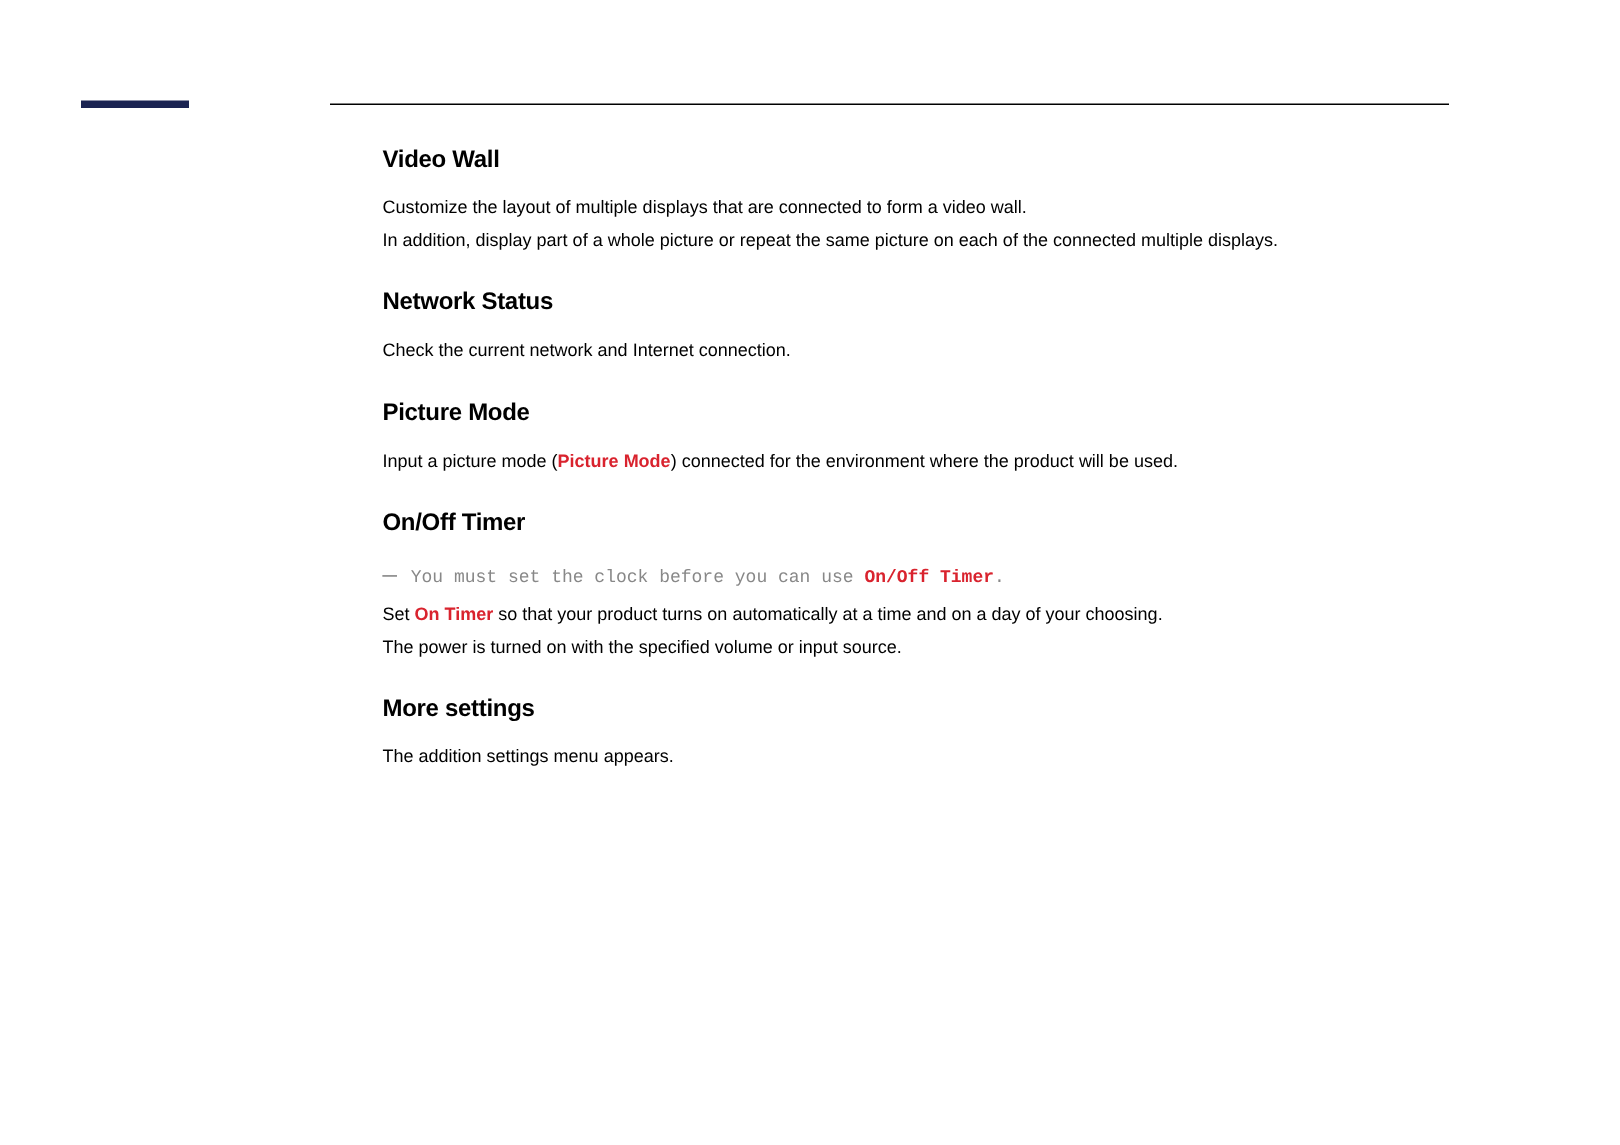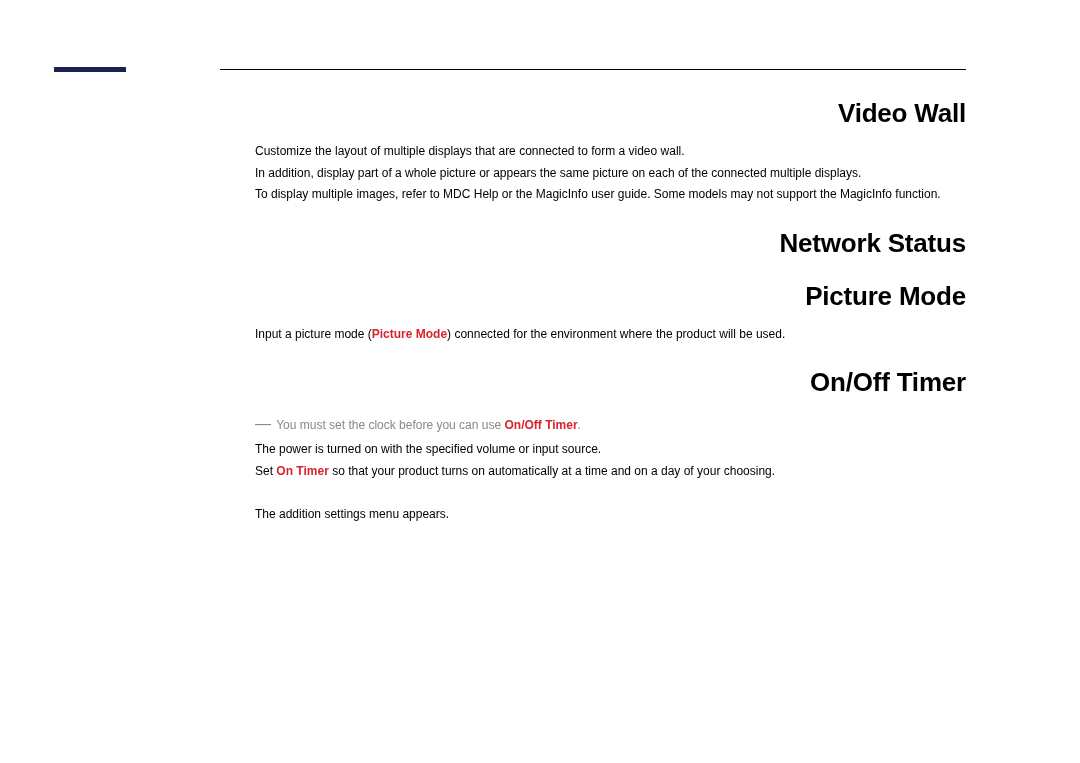--- a/index.html
+++ b/index.html
@@ -28,38 +28,38 @@
     background: #1a2352;
   }
   .content {
     position: absolute;
     top: 98px;
     left: 255px;
     right: 114px;
   }
   .section { margin-bottom: 22px; }
   .section-heading {
-    font-size: 26px;
+    font-size: 16px;
     font-weight: 700;
     color: #000;
     margin-bottom: 12px;
     letter-spacing: -0.2px;
-    text-align: right;
   }
   .body-text {
     font-size: 12px;
     line-height: 1.8;
     color: #000;
     font-weight: 400;
   }
   .body-text p { margin: 0; }
   .note-line {
     font-size: 12px;
     color: #888888;
     line-height: 1.8;
+    font-family: Liberation Mono, monospace;
   }
   .note-dash {
     font-size: 16px;
     color: #888888;
     vertical-align: baseline;
     margin-right: 2px;
   }
   .red-bold {
     color: #d9232e;
     font-weight: 700;
@@ -70,54 +70,57 @@
 
 <div class="side-bar"></div>
 <div class="top-rule"></div>
 
 <div class="content">
 
   <div class="section">
     <div class="section-heading">Video Wall</div>
     <div class="body-text">
       <p>Customize the layout of multiple displays that are connected to form a video wall.</p>
-      <p>In addition, display part of a whole picture or appears the same picture on each of the connected multiple displays.</p>
-      <p>To display multiple images, refer to MDC Help or the MagicInfo user guide. Some models may not support the MagicInfo function.</p>
+      <p>In addition, display part of a whole picture or repeat the same picture on each of the connected multiple displays.</p>
     </div>
   </div>
 
   <div class="section">
     <div class="section-heading">Network Status</div>
+    <div class="body-text">
+      <p>Check the current network and Internet connection.</p>
+    </div>
   </div>
 
   <div class="section">
     <div class="section-heading">Picture Mode</div>
     <div class="body-text">
       <p>
         <span>Input a picture mode (</span><span class="red-bold">Picture Mode</span><span>) connected for the environment where the product will be used.</span>
       </p>
     </div>
   </div>
 
   <div class="section">
     <div class="section-heading">On/Off Timer</div>
     <div class="note-line">
       <span class="note-dash">―</span>
       <span>You must set the clock before you can use </span><span class="red-bold">On/Off Timer</span><span>.</span>
     </div>
     <div class="body-text">
-      <p>The power is turned on with the specified volume or input source.</p>
       <p>
         <span>Set </span><span class="red-bold">On Timer</span><span> so that your product turns on automatically at a time and on a day of your choosing.</span>
       </p>
+      <p>The power is turned on with the specified volume or input source.</p>
     </div>
   </div>
 
   <div class="section">
   </div>
 
   <div class="section">
+    <div class="section-heading">More settings</div>
     <div class="body-text">
       <p>The addition settings menu appears.</p>
     </div>
   </div>
 
 </div>
 
 </body></html>

